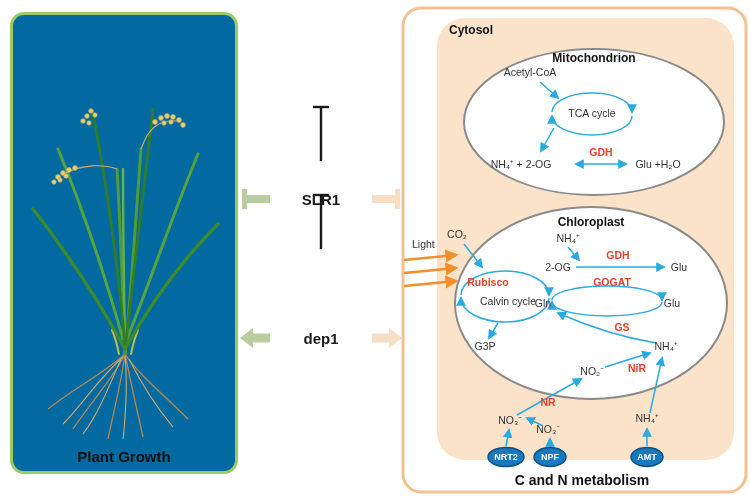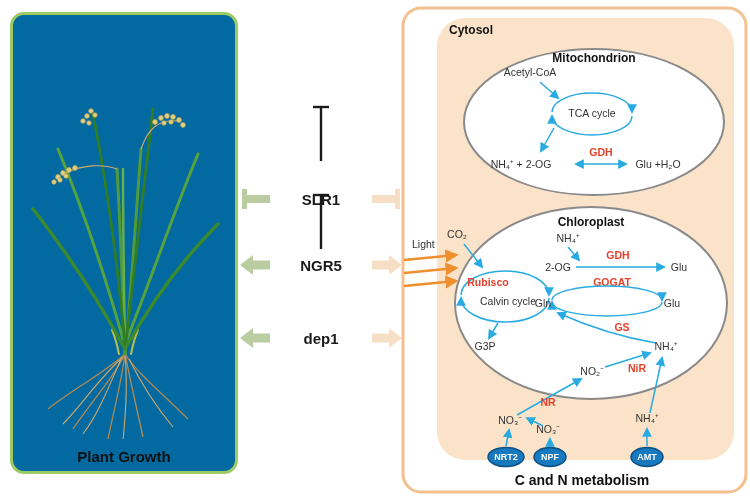--- a/index.html
+++ b/index.html
@@ -121,29 +121,20 @@
     <svg width="30" height="26" viewBox="0 0 30 26">
       <path class="fill-peach" d="M23,3 h5 v20 h-5 z M0,9 h23 v8 h-23 z"></path>
     </svg>
   </div>
 
   <svg width="30" height="60" viewBox="0 0 30 60" style="position:absolute;left:306px;top:191px;">
     <line class="inhib" x1="7" y1="4" x2="23" y2="4"></line>
     <line class="inhib" x1="15" y1="4" x2="15" y2="58"></line>
   </svg>
 
-  <div class="reg-row" style="top:252px;">
-    <svg width="30" height="26" viewBox="0 0 30 26">
-      <polygon class="fill-green" points="0,13 13,3 13,8.5 30,8.5 30,17.5 13,17.5 13,23"></polygon>
-    </svg>
-    <span class="reg-label">NGR5</span>
-    <svg width="30" height="26" viewBox="0 0 30 26">
-      <polygon class="fill-peach" points="30,13 17,3 17,8.5 0,8.5 0,17.5 17,17.5 17,23"></polygon>
-    </svg>
-  </div>
 
   <div class="reg-row" style="top:325px;">
     <svg width="30" height="26" viewBox="0 0 30 26">
       <polygon class="fill-green" points="0,13 13,3 13,8.5 30,8.5 30,17.5 13,17.5 13,23"></polygon>
     </svg>
     <span class="reg-label">dep1</span>
     <svg width="30" height="26" viewBox="0 0 30 26">
       <polygon class="fill-peach" points="30,13 17,3 17,8.5 0,8.5 0,17.5 17,17.5 17,23"></polygon>
     </svg>
   </div>

